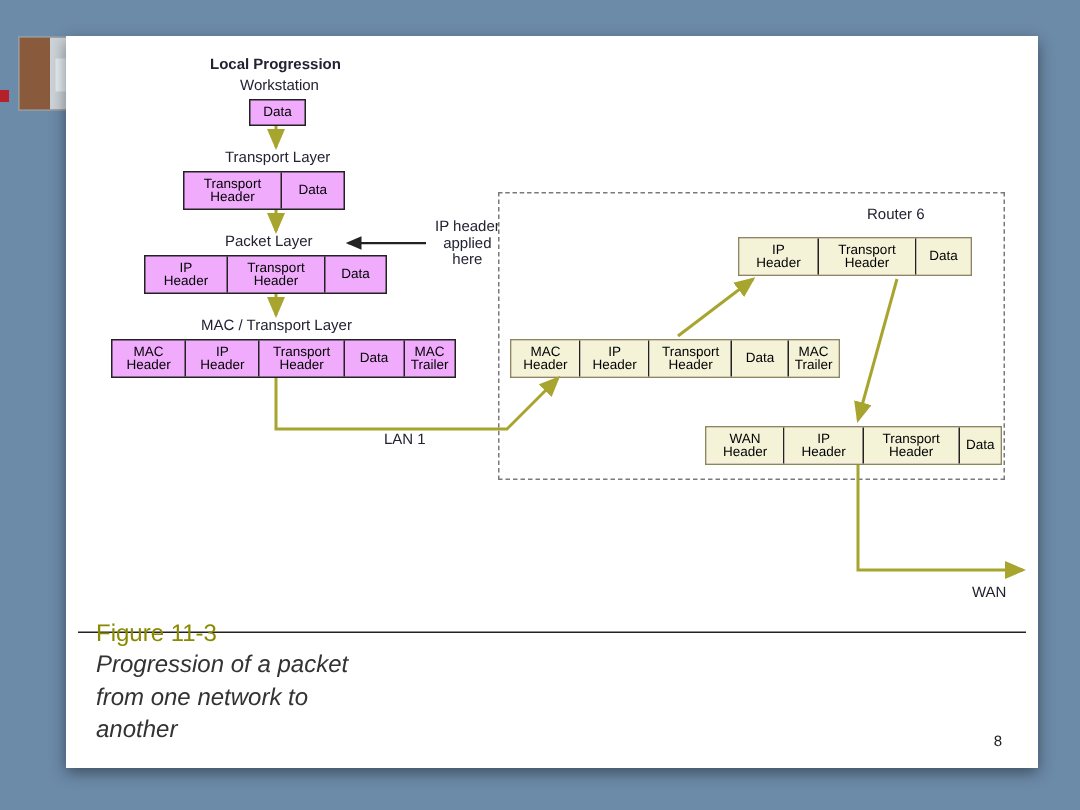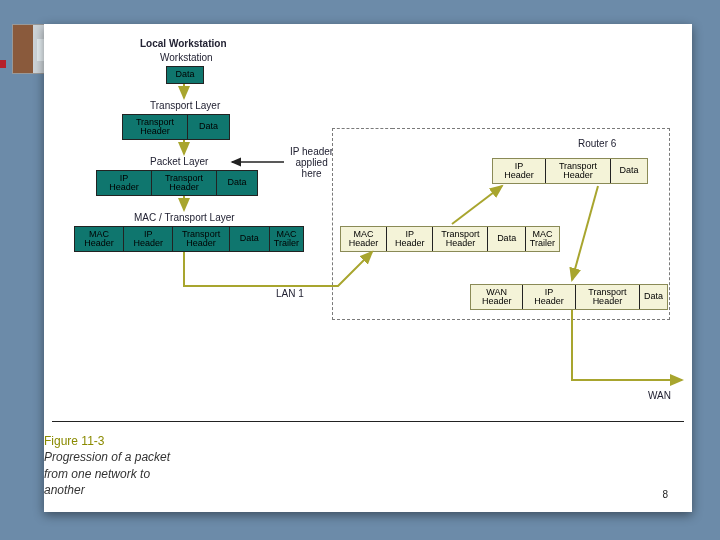--- a/index.html
+++ b/index.html
@@ -5,45 +5,45 @@
   html,body{margin:0;padding:0;background:#000;font-family:Helvetica,Arial,sans-serif}
   .stage{width:720px;height:540px;background:#6c8ba9;position:relative;margin:0 auto}
   .paper{position:absolute;left:44px;top:24px;right:28px;bottom:28px;background:#fff;box-shadow:0 3px 10px rgba(0,0,0,.45)}
   .thumb{position:absolute;left:12px;top:24px;width:68px;height:48px;background:linear-gradient(90deg,#8a5a3c 0 30%,#cdd4d9 30% 55%,#8a5a3c 55% 100%);border:1px solid #999}
   .thumb .stripe{position:absolute;left:24px;top:14px;width:16px;height:22px;background:#e6eef2}
   .thumb .stripe2{position:absolute;left:42px;top:18px;width:4px;height:18px;background:#b5c8d5}
   .tick{position:absolute;left:0;top:60px;width:6px;height:8px;background:#b5202a}
   .diagram{position:absolute;left:8px;right:8px;top:6px;bottom:90px;border-bottom:1px solid #222}
   .lbl{position:absolute;font-size:10px;color:#223}
   .bold{font-weight:700}
-  .box{position:absolute;display:flex;border:1px solid #222;background:#0f766e}
+  .box{position:absolute;display:flex;border:1px solid #222;background:#f0abfc}
   .cell{border-right:1px solid #222;display:flex;flex-direction:column;align-items:center;justify-content:center;font-size:9px;line-height:1.05;padding:2px 4px;text-align:center}
   .cell:last-child{border-right:none}
   .ybox .cell{background:#f4f3d8}
   .ybox{border-color:#8a8a56}
   .dashed{position:absolute;border:1.5px dashed #7a7a7a}
-  .caption{position:absolute;left:0;bottom:14px;font-size:12px;line-height:1.35;font-style:italic;color:#333}
+  .caption{position:absolute;left:20px;bottom:14px;font-size:16px;line-height:1.35;font-style:italic;color:#333}
   .caption .figno{font-style:normal;color:#8a8a00;font-weight:400}
   .pageno{position:absolute;right:24px;bottom:12px;font-size:10px;color:#222}
   svg{position:absolute;left:0;top:0}
 </style>
 </head>
 <body>
 
 <div class="stage">
   <div class="thumb">
     <div class="stripe"></div>
     <div class="stripe2"></div>
   </div>
   <div class="tick"></div>
 
   <div class="paper">
     <div class="diagram">
 
-      <span class="lbl bold" style="left:88px;top:8px">Local Workstation</span>
+      <span class="lbl bold" style="left:88px;top:8px">Local Progression</span>
       <span class="lbl" style="left:108px;top:22px">Workstation</span>
 
       <div class="box" style="left:114px;top:36px;width:36px;height:16px">
         <div class="cell" style="flex:1">Data</div>
       </div>
 
       <span class="lbl" style="left:98px;top:70px">Transport Layer</span>
       <div class="box" style="left:70px;top:84px;width:106px;height:24px">
         <div class="cell" style="width:56px;white-space:pre-line">Transport
 Header</div>
@@ -103,21 +103,21 @@
       <div class="box ybox" style="left:418px;top:254px;width:196px;height:24px">
         <div class="cell" style="width:44px;white-space:pre-line">WAN
 Header</div>
         <div class="cell" style="width:44px;white-space:pre-line">IP
 Header</div>
         <div class="cell" style="width:56px;white-space:pre-line">Transport
 Header</div>
         <div class="cell" style="flex:1">Data</div>
       </div>
 
-      <span class="lbl" style="left:224px;top:258px">LAN 1</span>
+      <span class="lbl" style="left:204px;top:258px">LAN 1</span>
       <span class="lbl" style="left:596px;top:360px">WAN</span>
 
       <svg width="640" height="400">
         <defs>
           <marker id="ah" markerWidth="8" markerHeight="8" refX="6" refY="3" orient="auto">
             <path d="M0,0 L7,3 L0,6 Z" fill="#a8a52e"></path>
           </marker>
           <marker id="ahk" markerWidth="8" markerHeight="8" refX="6" refY="3" orient="auto">
             <path d="M0,0 L7,3 L0,6 Z" fill="#222"></path>
           </marker>

